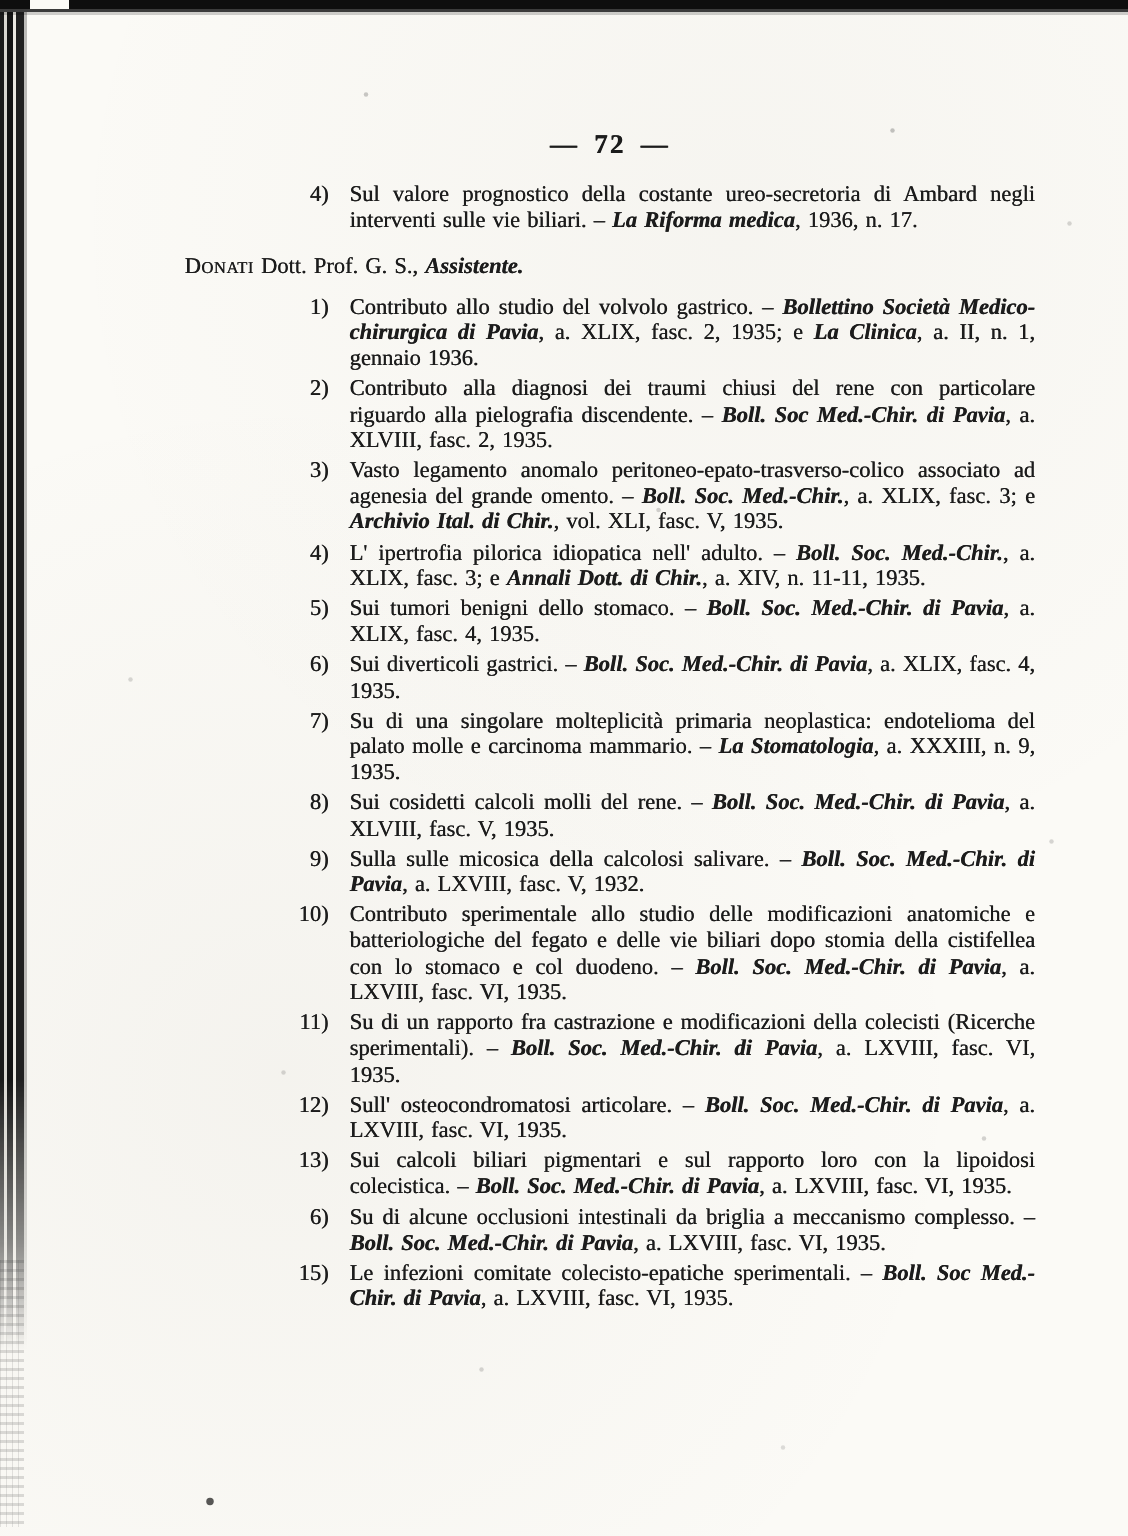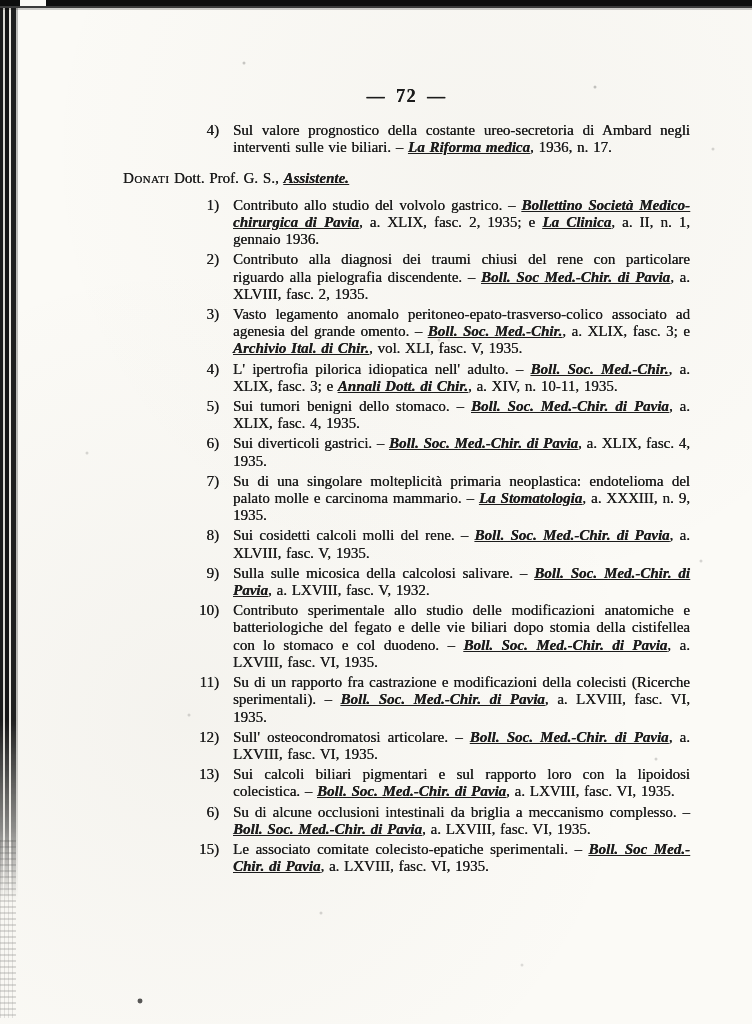--- a/index.html
+++ b/index.html
@@ -68,47 +68,47 @@
   }
   .page-number {
     text-align:center; font-weight:bold; font-size:18px;
     letter-spacing:1.5px; margin-bottom:17px;
     word-spacing:4px;
   }
   .author-heading { margin:13px 0 10px 0; text-align:left; }
   .bib-item { position:relative; padding-left:110px; margin-bottom:3px; }
   .item-num { position:absolute; left:0; top:0; width:96px; text-align:right; }
   .seg-r { font-style:normal;text-align:right; }
-  .seg-i { font-style:italic; font-weight:bold;text-decoration:underline; }
+  .seg-i { font-style:italic; font-weight:bold; }
   .seg-sc { font-variant:small-caps; letter-spacing:0.4px; }
 </style>
 </head>
 <body>
 
 <div class="edge-left"></div>
 <div class="edge-left-fade"></div>
 <div class="edge-top"></div>
 <div class="edge-top-notch"></div>
 <div class="specks"></div>
 
 <main class="content">
   <div class="page-number">— 72 —</div>
 
   <div>
       <div class="bib-item"><span class="item-num">4)</span><span class="item-text"><span class="seg seg-r">Sul valore prognostico della costante ureo-secretoria di Ambard negli interventi sulle vie biliari. – </span><span class="seg seg-i">La Riforma medica</span><span class="seg seg-r">, 1936, n. 17.</span></span></div>
       <div class="author-heading"><span class="seg seg-sc">Donati</span><span class="seg seg-r"> Dott. Prof. G. S., </span><span class="seg seg-i">Assistente.</span></div>
       <div class="bib-item"><span class="item-num">1)</span><span class="item-text"><span class="seg seg-r">Contributo allo studio del volvolo gastrico. – </span><span class="seg seg-i">Bollettino Società Medico-chirurgica di Pavia</span><span class="seg seg-r">, a. XLIX, fasc. 2, 1935; e </span><span class="seg seg-i">La Clinica</span><span class="seg seg-r">, a. II, n. 1, gennaio 1936.</span></span></div>
       <div class="bib-item"><span class="item-num">2)</span><span class="item-text"><span class="seg seg-r">Contributo alla diagnosi dei traumi chiusi del rene con particolare riguardo alla pielografia discendente. – </span><span class="seg seg-i">Boll. Soc Med.-Chir. di Pavia</span><span class="seg seg-r">, a. XLVIII, fasc. 2, 1935.</span></span></div>
       <div class="bib-item"><span class="item-num">3)</span><span class="item-text"><span class="seg seg-r">Vasto legamento anomalo peritoneo-epato-trasverso-colico associato ad agenesia del grande omento. – </span><span class="seg seg-i">Boll. Soc. Med.-Chir.</span><span class="seg seg-r">, a. XLIX, fasc. 3; e </span><span class="seg seg-i">Archivio Ital. di Chir.</span><span class="seg seg-r">, vol. XLI, fasc. V, 1935.</span></span></div>
-      <div class="bib-item"><span class="item-num">4)</span><span class="item-text"><span class="seg seg-r">L' ipertrofia pilorica idiopatica nell' adulto. – </span><span class="seg seg-i">Boll. Soc. Med.-Chir.</span><span class="seg seg-r">, a. XLIX, fasc. 3; e </span><span class="seg seg-i">Annali Dott. di Chir.</span><span class="seg seg-r">, a. XIV, n. 10-11, 1935.</span></span></div>
+      <div class="bib-item"><span class="item-num">4)</span><span class="item-text"><span class="seg seg-r">L' ipertrofia pilorica idiopatica nell' adulto. – </span><span class="seg seg-i">Boll. Soc. Med.-Chir.</span><span class="seg seg-r">, a. XLIX, fasc. 3; e </span><span class="seg seg-i">Annali Dott. di Chir.</span><span class="seg seg-r">, a. XIV, n. 11-11, 1935.</span></span></div>
       <div class="bib-item"><span class="item-num">5)</span><span class="item-text"><span class="seg seg-r">Sui tumori benigni dello stomaco. – </span><span class="seg seg-i">Boll. Soc. Med.-Chir. di Pavia</span><span class="seg seg-r">, a. XLIX, fasc. 4, 1935.</span></span></div>
       <div class="bib-item"><span class="item-num">6)</span><span class="item-text"><span class="seg seg-r">Sui diverticoli gastrici. – </span><span class="seg seg-i">Boll. Soc. Med.-Chir. di Pavia</span><span class="seg seg-r">, a. XLIX, fasc. 4, 1935.</span></span></div>
       <div class="bib-item"><span class="item-num">7)</span><span class="item-text"><span class="seg seg-r">Su di una singolare molteplicità primaria neoplastica: endotelioma del palato molle e carcinoma mammario. – </span><span class="seg seg-i">La Stomatologia</span><span class="seg seg-r">, a. XXXIII, n. 9, 1935.</span></span></div>
       <div class="bib-item"><span class="item-num">8)</span><span class="item-text"><span class="seg seg-r">Sui cosidetti calcoli molli del rene. – </span><span class="seg seg-i">Boll. Soc. Med.-Chir. di Pavia</span><span class="seg seg-r">, a. XLVIII, fasc. V, 1935.</span></span></div>
       <div class="bib-item"><span class="item-num">9)</span><span class="item-text"><span class="seg seg-r">Sulla sulle micosica della calcolosi salivare. – </span><span class="seg seg-i">Boll. Soc. Med.-Chir. di Pavia</span><span class="seg seg-r">, a. LXVIII, fasc. V, 1932.</span></span></div>
       <div class="bib-item"><span class="item-num">10)</span><span class="item-text"><span class="seg seg-r">Contributo sperimentale allo studio delle modificazioni anatomiche e batteriologiche del fegato e delle vie biliari dopo stomia della cistifellea con lo stomaco e col duodeno. – </span><span class="seg seg-i">Boll. Soc. Med.-Chir. di Pavia</span><span class="seg seg-r">, a. LXVIII, fasc. VI, 1935.</span></span></div>
       <div class="bib-item"><span class="item-num">11)</span><span class="item-text"><span class="seg seg-r">Su di un rapporto fra castrazione e modificazioni della colecisti (Ricerche sperimentali). – </span><span class="seg seg-i">Boll. Soc. Med.-Chir. di Pavia</span><span class="seg seg-r">, a. LXVIII, fasc. VI, 1935.</span></span></div>
       <div class="bib-item"><span class="item-num">12)</span><span class="item-text"><span class="seg seg-r">Sull' osteocondromatosi articolare. – </span><span class="seg seg-i">Boll. Soc. Med.-Chir. di Pavia</span><span class="seg seg-r">, a. LXVIII, fasc. VI, 1935.</span></span></div>
       <div class="bib-item"><span class="item-num">13)</span><span class="item-text"><span class="seg seg-r">Sui calcoli biliari pigmentari e sul rapporto loro con la lipoidosi colecistica. – </span><span class="seg seg-i">Boll. Soc. Med.-Chir. di Pavia</span><span class="seg seg-r">, a. LXVIII, fasc. VI, 1935.</span></span></div>
       <div class="bib-item"><span class="item-num">6)</span><span class="item-text"><span class="seg seg-r">Su di alcune occlusioni intestinali da briglia a meccanismo complesso. – </span><span class="seg seg-i">Boll. Soc. Med.-Chir. di Pavia</span><span class="seg seg-r">, a. LXVIII, fasc. VI, 1935.</span></span></div>
-      <div class="bib-item"><span class="item-num">15)</span><span class="item-text"><span class="seg seg-r">Le associato comitate colecisto-epatiche sperimentali. – </span><span class="seg seg-i">Boll. Soc Med.-Chir. di Pavia</span><span class="seg seg-r">, a. LXVIII, fasc. VI, 1935.</span></span></div>
+      <div class="bib-item"><span class="item-num">15)</span><span class="item-text"><span class="seg seg-r">Le infezioni comitate colecisto-epatiche sperimentali. – </span><span class="seg seg-i">Boll. Soc Med.-Chir. di Pavia</span><span class="seg seg-r">, a. LXVIII, fasc. VI, 1935.</span></span></div>
     </div>
 </main>
 
 </body></html>

